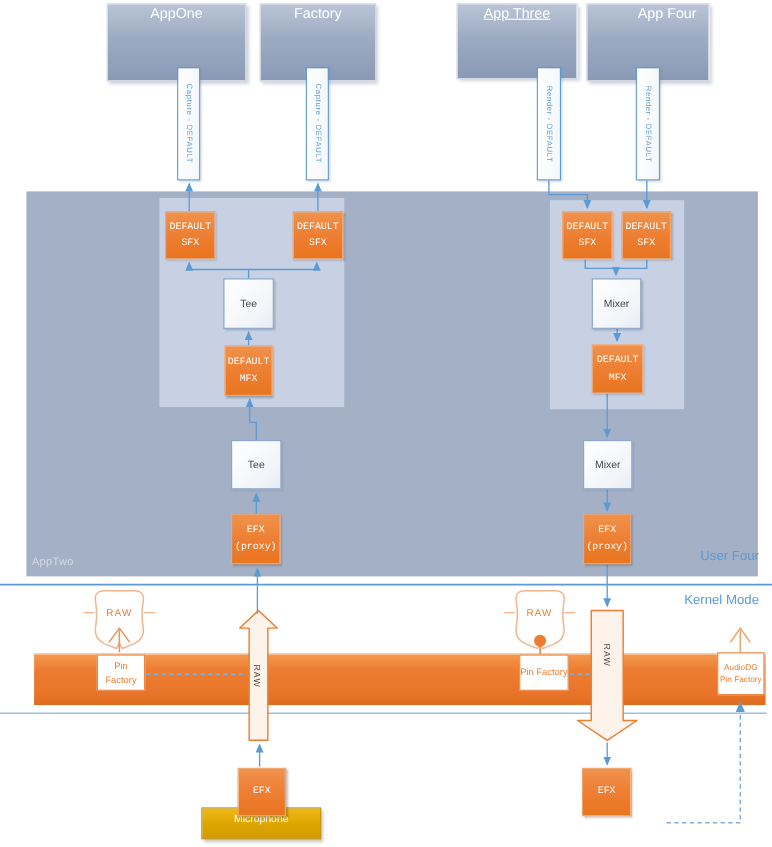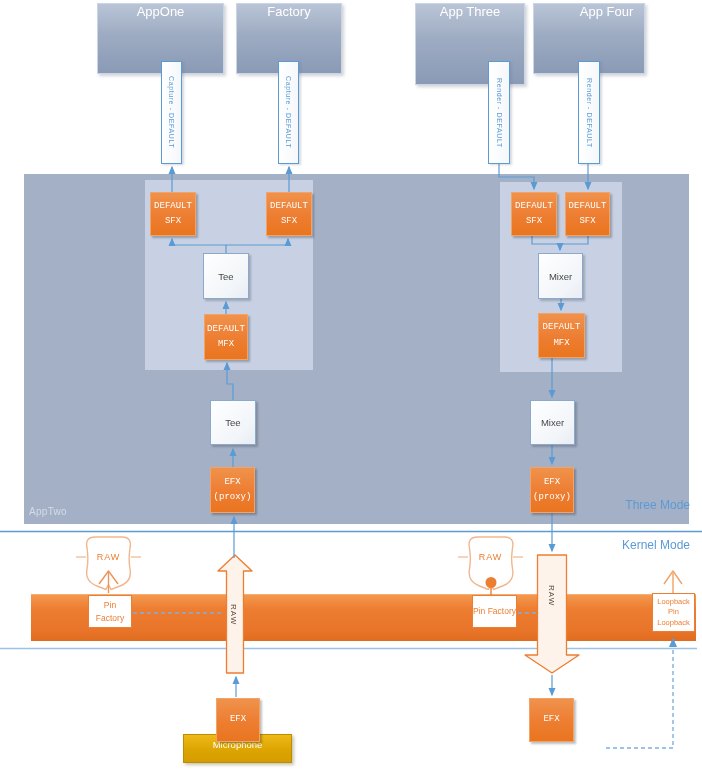--- a/index.html
+++ b/index.html
@@ -47,21 +47,21 @@
 </style>
 </head>
 <body>
 
 <div id="canvas">
 
   <div class="abs audiodg" style="left:24px;top:174px;width:665px;height:350px;"></div>
   <div class="abs subregion" style="left:145px;top:180px;width:168px;height:190px;"></div>
   <div class="abs subregion" style="left:500px;top:182px;width:122px;height:190px;"></div>
   <div class="abs audiodg-label" style="left:29px;top:506px;">AppTwo</div>
-  <div class="abs mode-label" style="left:610px;top:497px;width:80px;">Three Mode</div>
+  <div class="abs mode-label" style="left:610px;top:497px;width:80px;">User Four</div>
   <div class="abs mode-label" style="left:610px;top:537px;width:80px;">Kernel Mode</div>
 
   <div class="abs bus" style="left:31px;top:594px;width:665px;height:47px;"></div>
 
   <svg class="layer" width="702" height="770">
     <defs>
       <marker id="arr" orient="auto" markerWidth="9" markerHeight="8" refX="6" refY="3">
         <path d="M0,0 L7,3 L0,6 Z" fill="#5b9bd5"></path>
       </marker>
     </defs>
@@ -131,21 +131,21 @@
       <path d="M606,748 L673,748 L673,639" marker-end="url(#arr)"></path>
     </g>
   </svg>
 
   <div class="abs app" style="left:97px;top:3px;width:127px;height:71px;">
       <span>AppOne</span>
     </div>
   <div class="abs app" style="left:236px;top:3px;width:106px;height:71px;">
       <span>Factory</span>
     </div>
-  <div class="abs app" style="left:415px;top:3px;width:110px;height:82px;">
+  <div class="abs app" style="left:415px;top:3px;width:110px;height:69px;text-decoration:underline;">
       <span>App Three</span>
     </div>
   <div class="abs app" style="left:533px;top:3px;width:112px;height:71px;padding-left:35px;">
       <span>App Four</span>
     </div>
 
   <div class="abs pipe" style="left:161px;top:61px;width:21px;height:103px;">
       <span>Capture - DEFAULT</span>
     </div>
   <div class="abs pipe" style="left:278px;top:61px;width:21px;height:103px;">
@@ -169,21 +169,21 @@
   <div class="abs fx" style="left:565px;top:192px;width:45px;height:44px;">DEFAULT SFX</div>
   <div class="abs node" style="left:538px;top:253px;width:45px;height:46px;">Mixer</div>
   <div class="abs fx" style="left:538px;top:313px;width:47px;height:45px;">DEFAULT MFX</div>
   <div class="abs node" style="left:530px;top:400px;width:45px;height:45px;">Mixer</div>
   <div class="abs fx" style="left:530px;top:467px;width:44px;height:46px;">EFX (proxy)</div>
 
   <div class="abs raw-label" style="left:86px;top:552px;width:45px;">RAW</div>
   <div class="abs raw-label" style="left:468px;top:552px;width:45px;">RAW</div>
   <div class="abs pinbox" style="left:88px;top:595px;width:44px;height:33px;">Pin Factory</div>
   <div class="abs pinbox" style="left:472px;top:595px;width:45px;height:33px;">Pin Factory</div>
-  <div class="abs pinbox small" style="left:652px;top:593px;width:43px;height:39px;">Loopback Pin Loopback</div>
+  <div class="abs pinbox small" style="left:652px;top:593px;width:43px;height:39px;">AudioDG Pin Factory</div>
   <div class="abs raw-vert" style="left:229px;top:597px;height:36px;">RAW</div>
   <div class="abs raw-vert" style="left:547px;top:578px;height:36px;">RAW</div>
 
   <div class="abs device" style="left:183px;top:734px;width:109px;height:29px;">Microphone</div>
   <div class="abs fx" style="left:216px;top:698px;width:44px;height:44px;z-index:4;">EFX</div>
   <div class="abs fx" style="left:529px;top:698px;width:45px;height:44px;z-index:4;">EFX</div>
 
 </div>
 
 </body></html>

